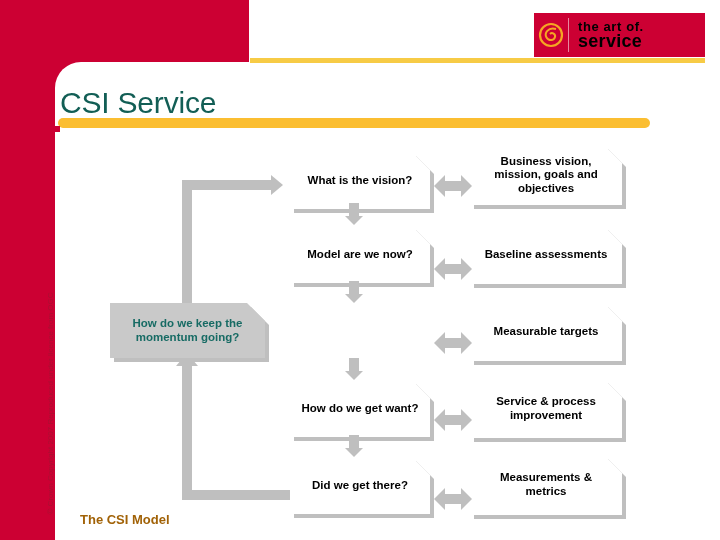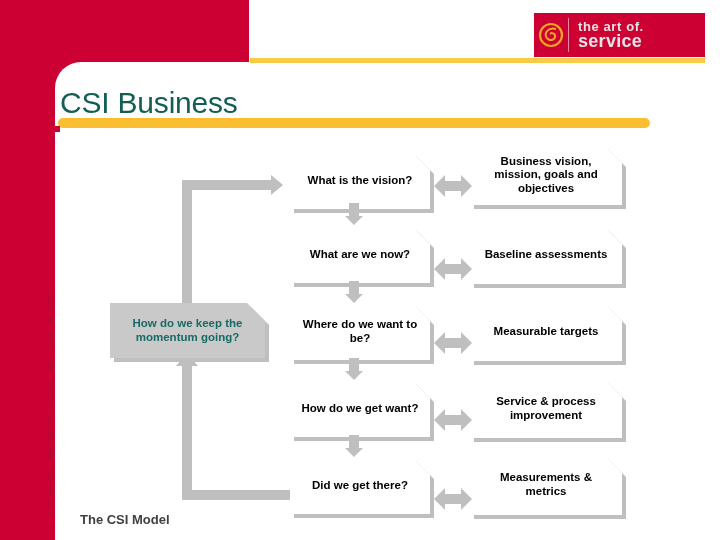--- a/index.html
+++ b/index.html
@@ -58,21 +58,21 @@
   }
   .logo-mark svg { display: block; }
   .logo-divider {
     width: 1px;
     height: 34px;
     background: #e8889f;
   }
   .logo-words {
     padding-left: 9px;
     line-height: 1;
-    color: #e5e5e5;
+    color: #000000;
   }
   .logo-line1 {
     font-size: 13px;
     font-weight: bold;
     letter-spacing: 0.6px;
   }
   .logo-line2 {
     font-size: 18px;
     font-weight: bold;
     letter-spacing: 0.3px;
@@ -257,21 +257,21 @@
     border-right: 11px solid transparent;
     border-bottom: 13px solid #bfbfbf;
   }
 
   .caption {
     position: absolute;
     left: 80px;
     top: 512px;
     font-size: 13px;
     font-weight: bold;
-    color: #404040;
+    color: #a16207;
     white-space: nowrap;
   }
 </style>
 </head>
 <body>
 
 <div id="slide">
 
   <div class="red-band"></div>
   <div class="white-panel"></div>
@@ -285,21 +285,21 @@
         <path d="M18 7 C10 5 6 11 8.5 15.5 C10.5 19 16 19 17 15 C17.8 11.8 14 10 12 12" fill="none" stroke="#f5a623" stroke-width="2"></path>
       </svg>
     </div>
     <div class="logo-divider"></div>
     <div class="logo-words">
       <div class="logo-line1">the art of.</div>
       <div class="logo-line2">service</div>
     </div>
   </div>
 
-  <div class="slide-title">CSI Business</div>
+  <div class="slide-title">CSI Service</div>
   <div class="title-rule"></div>
   <div class="title-rule-cap"></div>
 
   <div class="copyright">© Crown Copyright 2007 Reproduced under licence from OGC</div>
 
   <div class="diagram">
 
     <div class="fb-seg" style="left:182px; top:180px; width:10px; height:130px;"></div>
     <div class="fb-seg" style="left:182px; top:180px; width:90px; height:10px;"></div>
     <div class="fb-head-right" style="left:271px; top:175px;"></div>
@@ -317,27 +317,21 @@
     <div class="node" style="left:290px; top:152px; width:140px; height:57px;">
       <div class="shadow"></div>
       <div class="face"></div>
       <div class="facein"></div>
       <div class="label">What is the vision?</div>
     </div>
     <div class="node" style="left:290px; top:226px; width:140px; height:57px;">
       <div class="shadow"></div>
       <div class="face"></div>
       <div class="facein"></div>
-      <div class="label">What are we now?</div>
-    </div>
-    <div class="node" style="left:290px; top:303px; width:140px; height:57px;">
-      <div class="shadow"></div>
-      <div class="face"></div>
-      <div class="facein"></div>
-      <div class="label">Where do we want to be?</div>
+      <div class="label">Model are we now?</div>
     </div>
     <div class="node" style="left:290px; top:380px; width:140px; height:57px;">
       <div class="shadow"></div>
       <div class="face"></div>
       <div class="facein"></div>
       <div class="label">How do we get want?</div>
     </div>
     <div class="node" style="left:290px; top:457px; width:140px; height:57px;">
       <div class="shadow"></div>
       <div class="face"></div>

